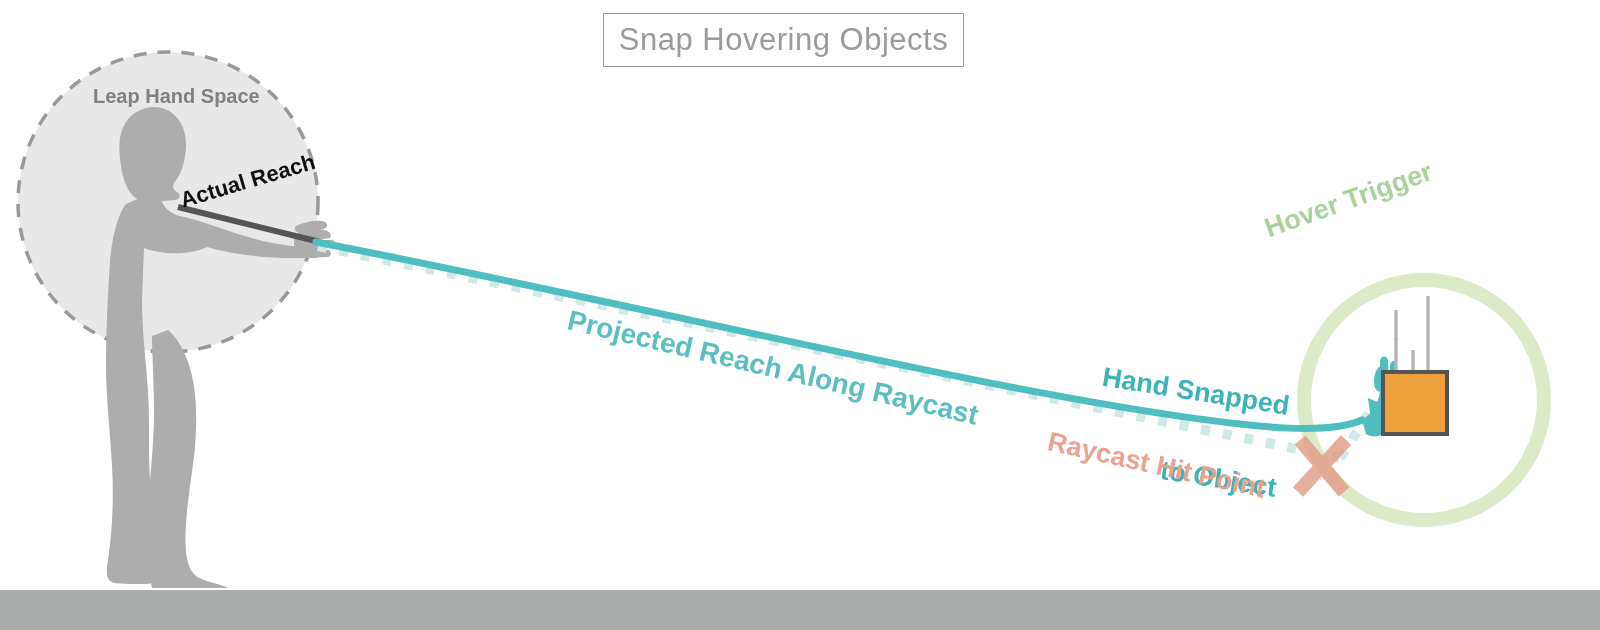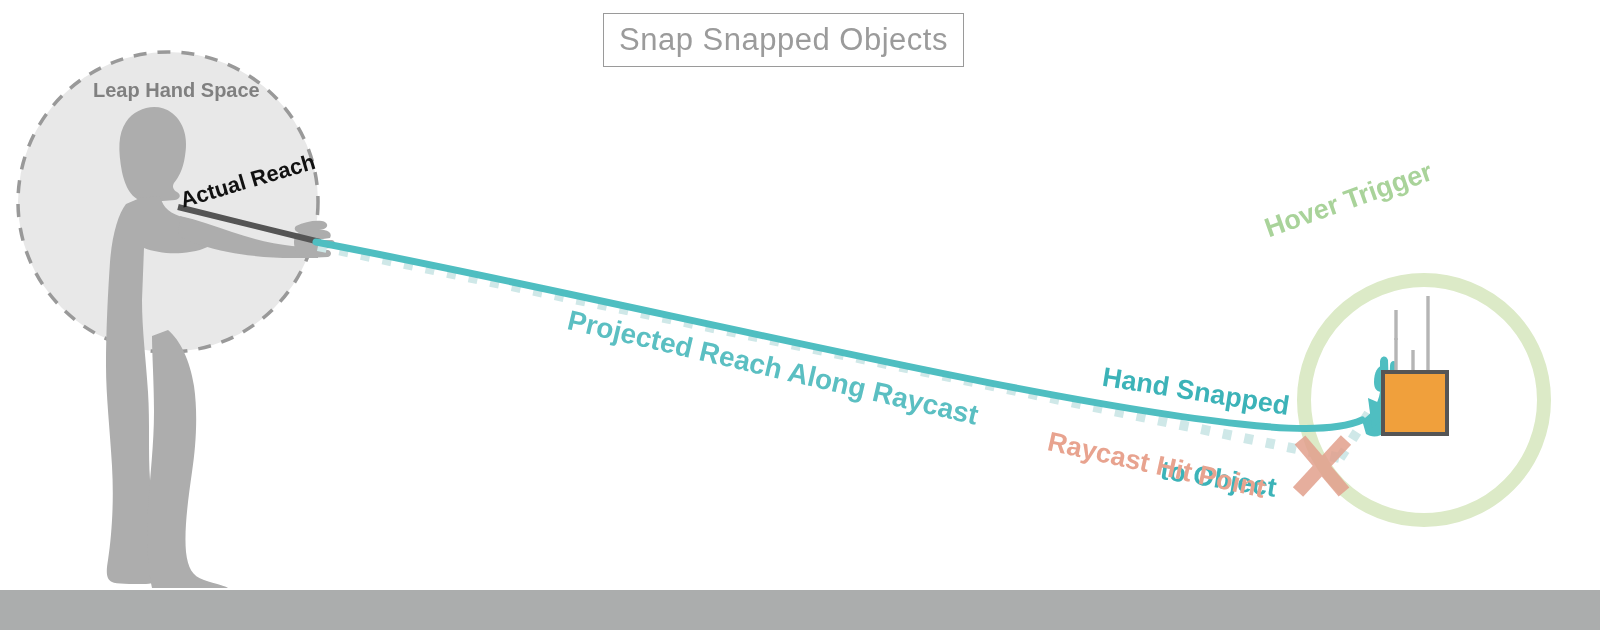--- a/index.html
+++ b/index.html
@@ -44,21 +44,21 @@
 
   
   .lbl {
     position: absolute;
     white-space: pre;
     font-family: "Liberation Sans", sans-serif;
     font-weight: bold;
     line-height: 1.02;
   }
   .lbl-leap {
-    left: 93px; top: 80px;
+    left: 93px; top: 86px;
     font-size: 20px;
     color: #808080;
     font-weight: bold;
   }
   .lbl-actual {
     left: 181px; top: 190px;
     font-size: 22px;
     color: #111111;
     transform: rotate(-16.5deg);
     transform-origin: 0 50%;
@@ -223,21 +223,21 @@
       <line x1="1413" y1="350" x2="1413" y2="370"></line>
       <line x1="1428" y1="296" x2="1428" y2="370"></line>
       <line x1="1396" y1="310" x2="1396" y2="340"></line>
     </g>
 
     <rect x="1383" y="372" width="64" height="62" fill="#f0a03c" stroke="#555555" stroke-width="4"></rect>
 
   </svg>
 
   <div class="title-box">
-    <span class="title-text">Snap Snapped Objects</span>
+    <span class="title-text">Snap Hovering Objects</span>
   </div>
 
   <div class="lbl lbl-leap">Leap Hand Space</div>
 
   <div class="lbl lbl-actual">Actual Reach</div>
 
   <div class="lbl lbl-projected">Projected Reach Along Raycast</div>
 
   <div class="lbl lbl-snapped">
     <div>Hand Snapped</div>

